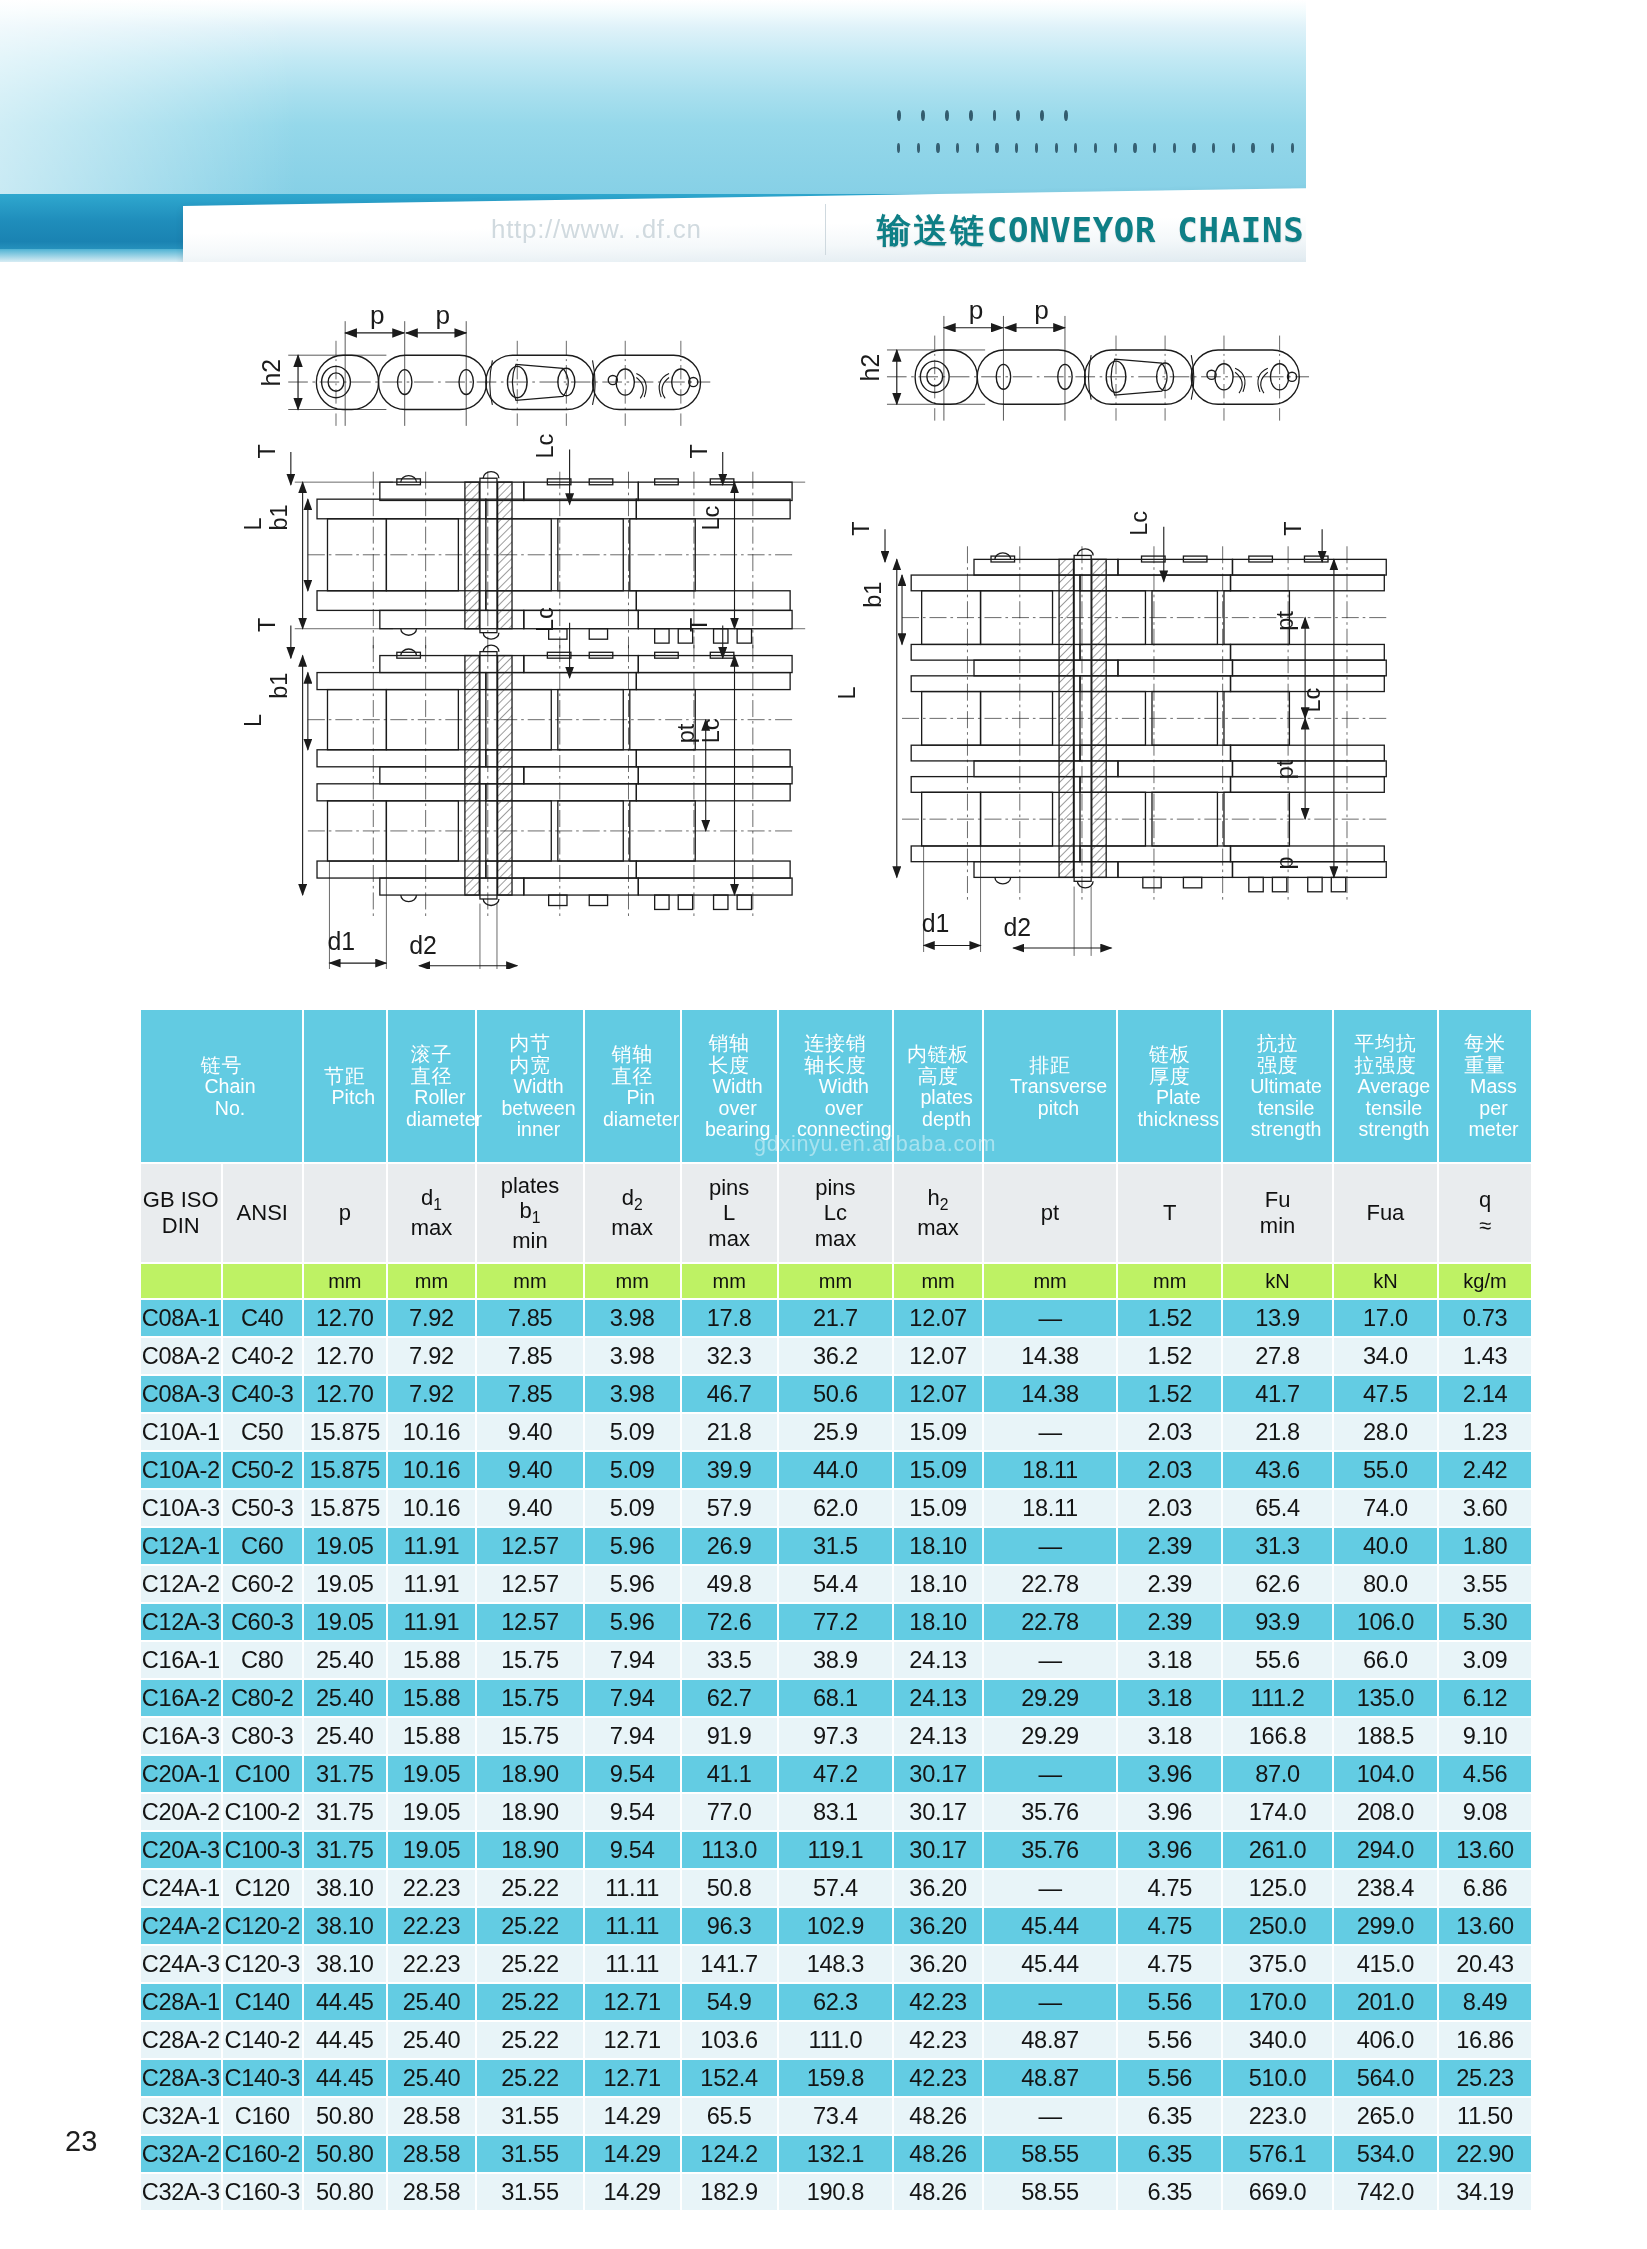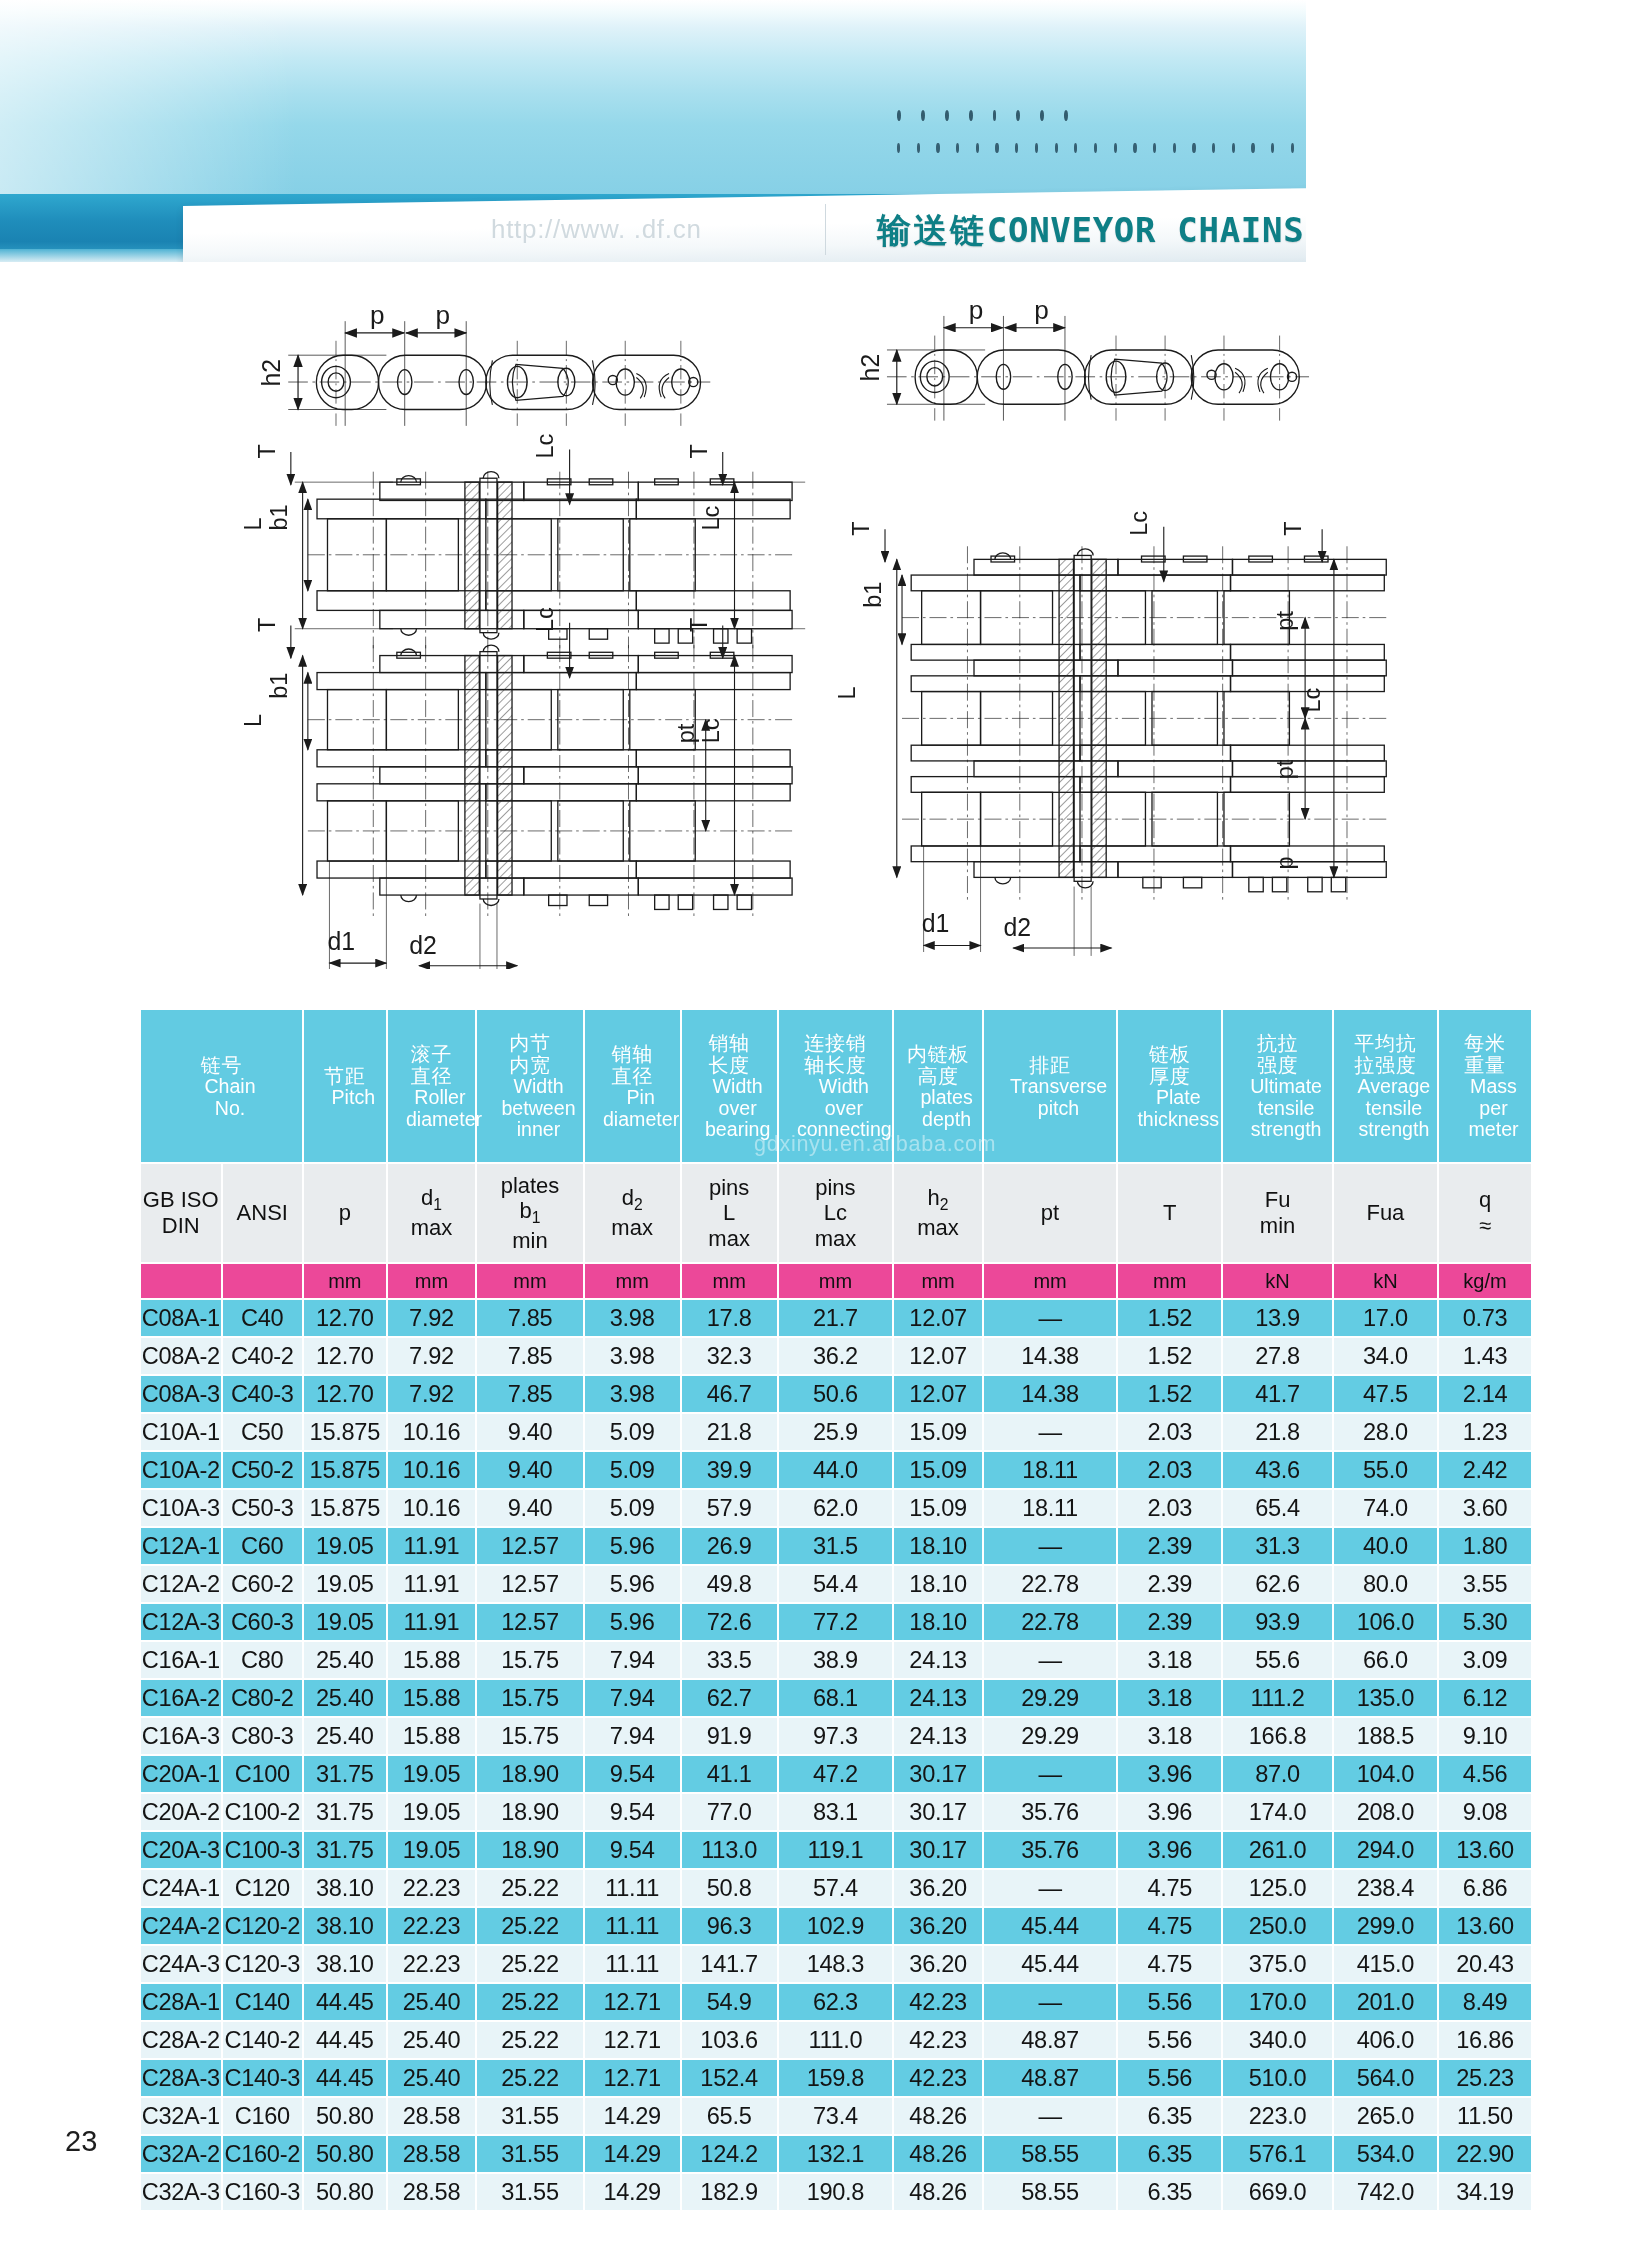--- a/index.html
+++ b/index.html
@@ -120,21 +120,21 @@
     background:#e9ecee;
     height:98px;
     font-size:22px;
     line-height:1.16;
     color:#111;
   }
   tr.hrow2 td span.sub{ font-size:15.7px; vertical-align:sub; }
   tr.hrow2 td .ln{display:block;}
 
   tr.hrow3 td{
-    background:#ec4899;
+    background:#bef264;
     height:34px;
     font-size:20px;
     color:#111;
   }
 
   tr.drow td{
     height:36px;
     font-size:23.6px;
     letter-spacing:-0.3px;
     color:#141414;

